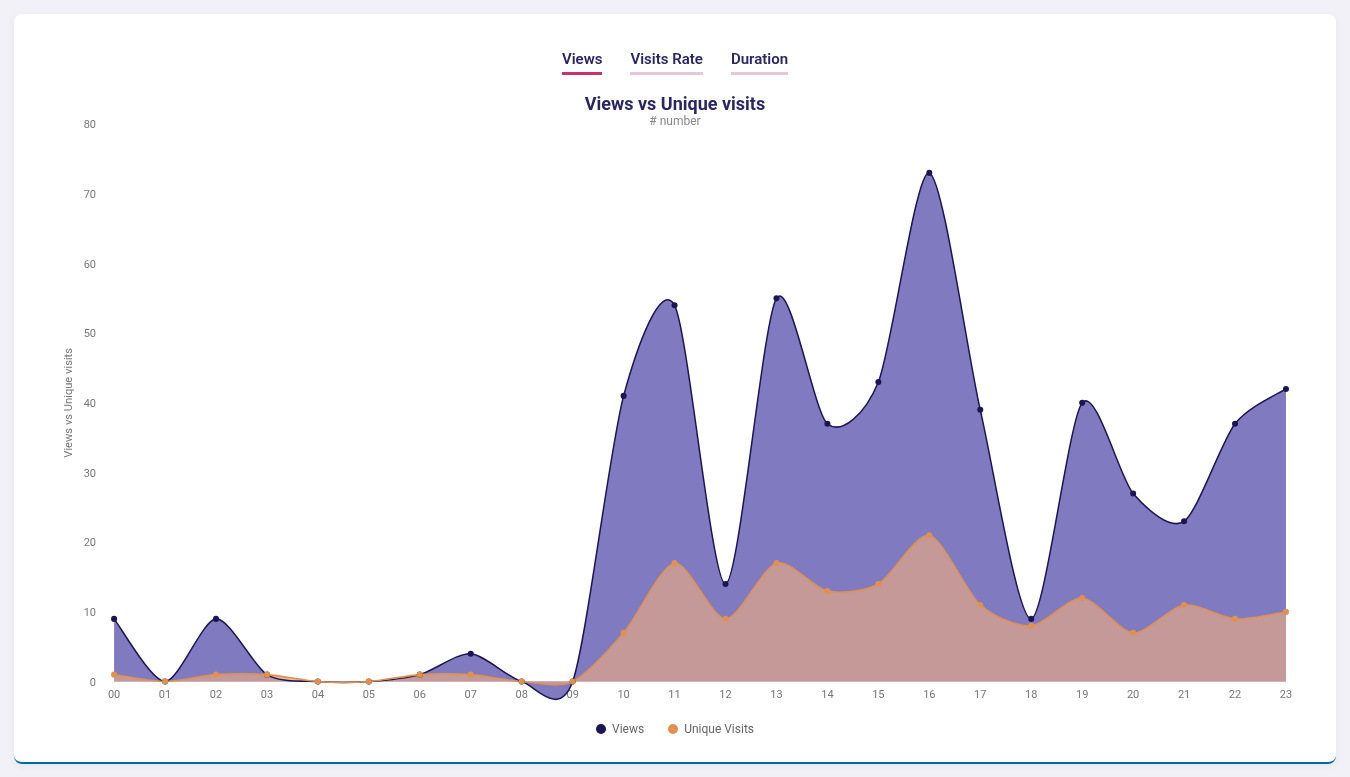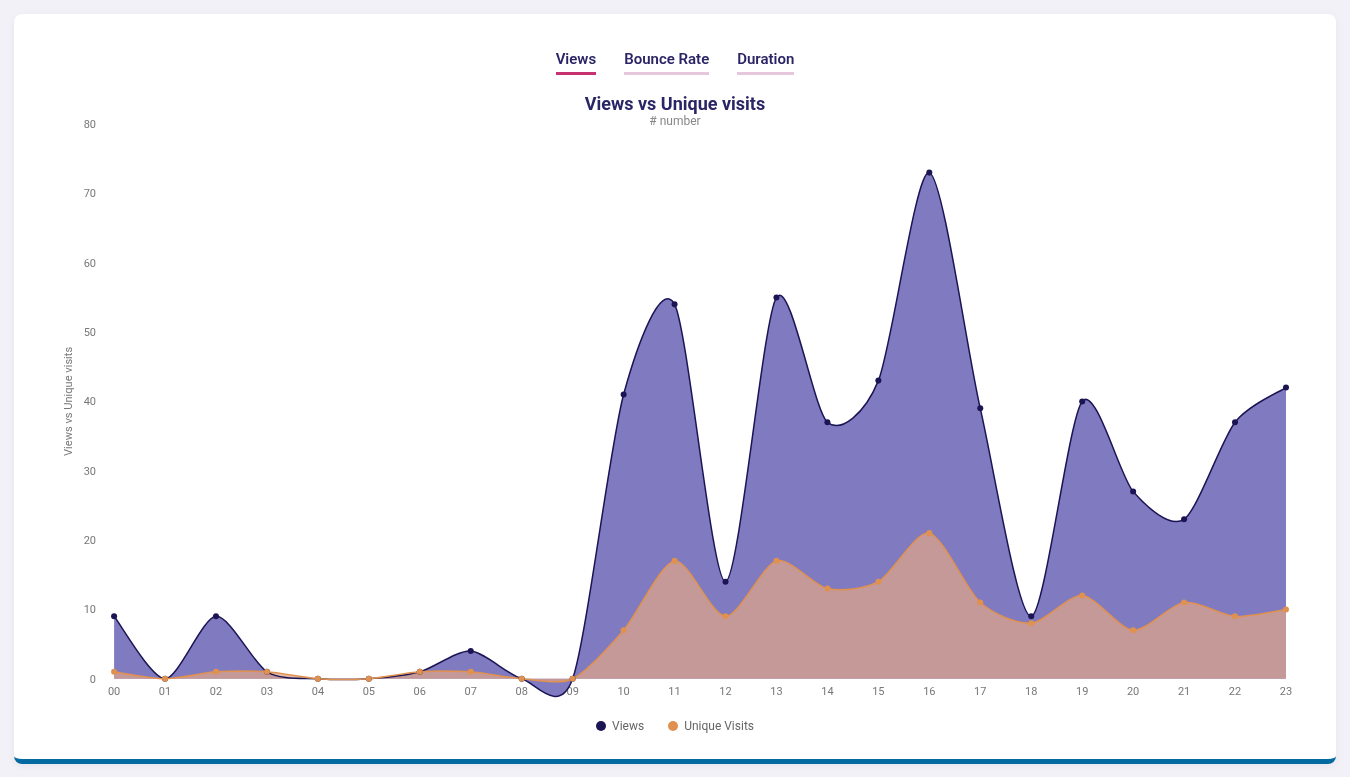--- a/index.html
+++ b/index.html
@@ -9,21 +9,21 @@
     padding: 14px;
     color: #2a2566;
   }
   .card {
     background: #ffffff;
     border-radius: 8px;
     box-shadow: 0 2px 8px rgba(0,0,0,0.05);
     height: 750px;
     position: relative;
     overflow: hidden;
-    border-bottom: 5px solid #0369a1;
+    border-bottom: 2px solid #0369a1;
   }
   .tabs {
     display: flex;
     justify-content: center;
     gap: 28px;
     padding-top: 36px;
   }
   .tab {
     font-size: 15px;
     font-weight: 600;
@@ -79,21 +79,21 @@
     display: inline-block;
   }
 </style>
 </head>
 <body>
 
 <div class="card">
 
   <div class="tabs">
     <div class="tab active">Views</div>
-    <div class="tab">Bounce Rate</div>
+    <div class="tab">Visits Rate</div>
     <div class="tab">Duration</div>
   </div>
 
   <div class="chart-title">Views vs Unique visits</div>
   <div class="chart-subtitle"># number</div>
 
   <div class="chart-area">
     <svg id="chart-svg" viewBox="0 0 1240 590" preserveAspectRatio="none">
         <text x="42" y="564" text-anchor="end" font-size="11" fill="#777">0</text>
         <text x="42" y="495.25" text-anchor="end" font-size="11" fill="#777">10</text>

